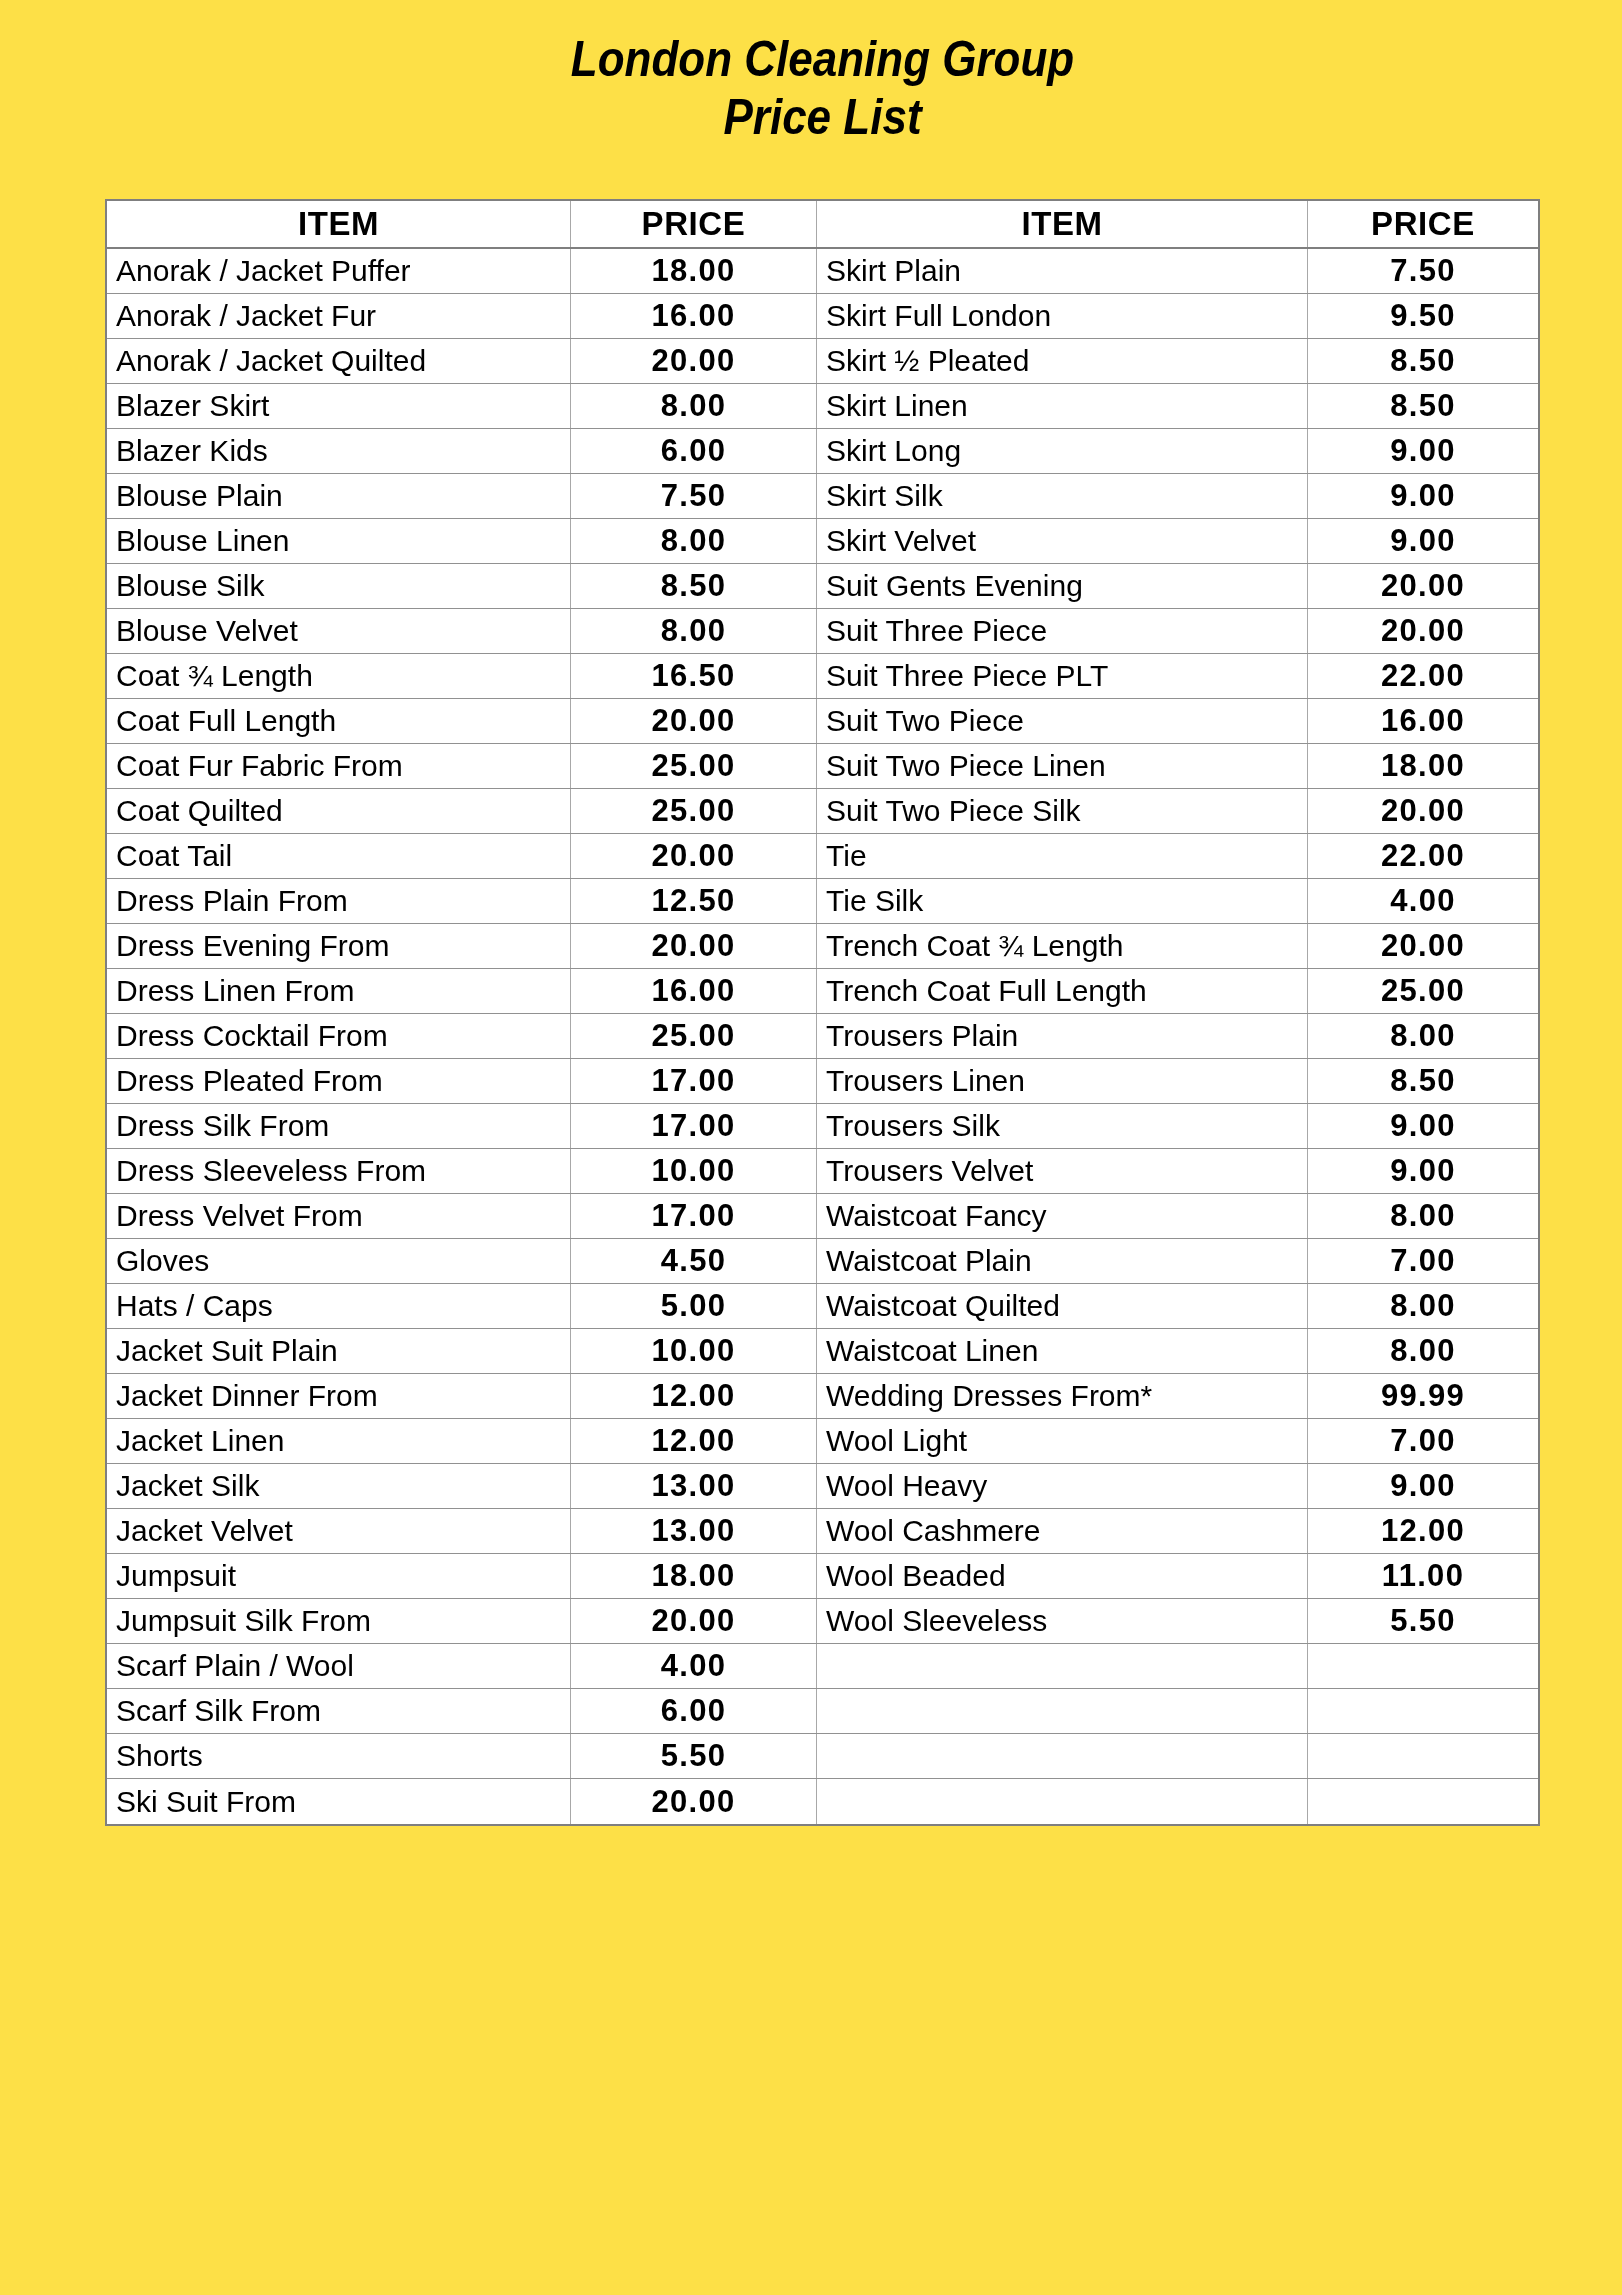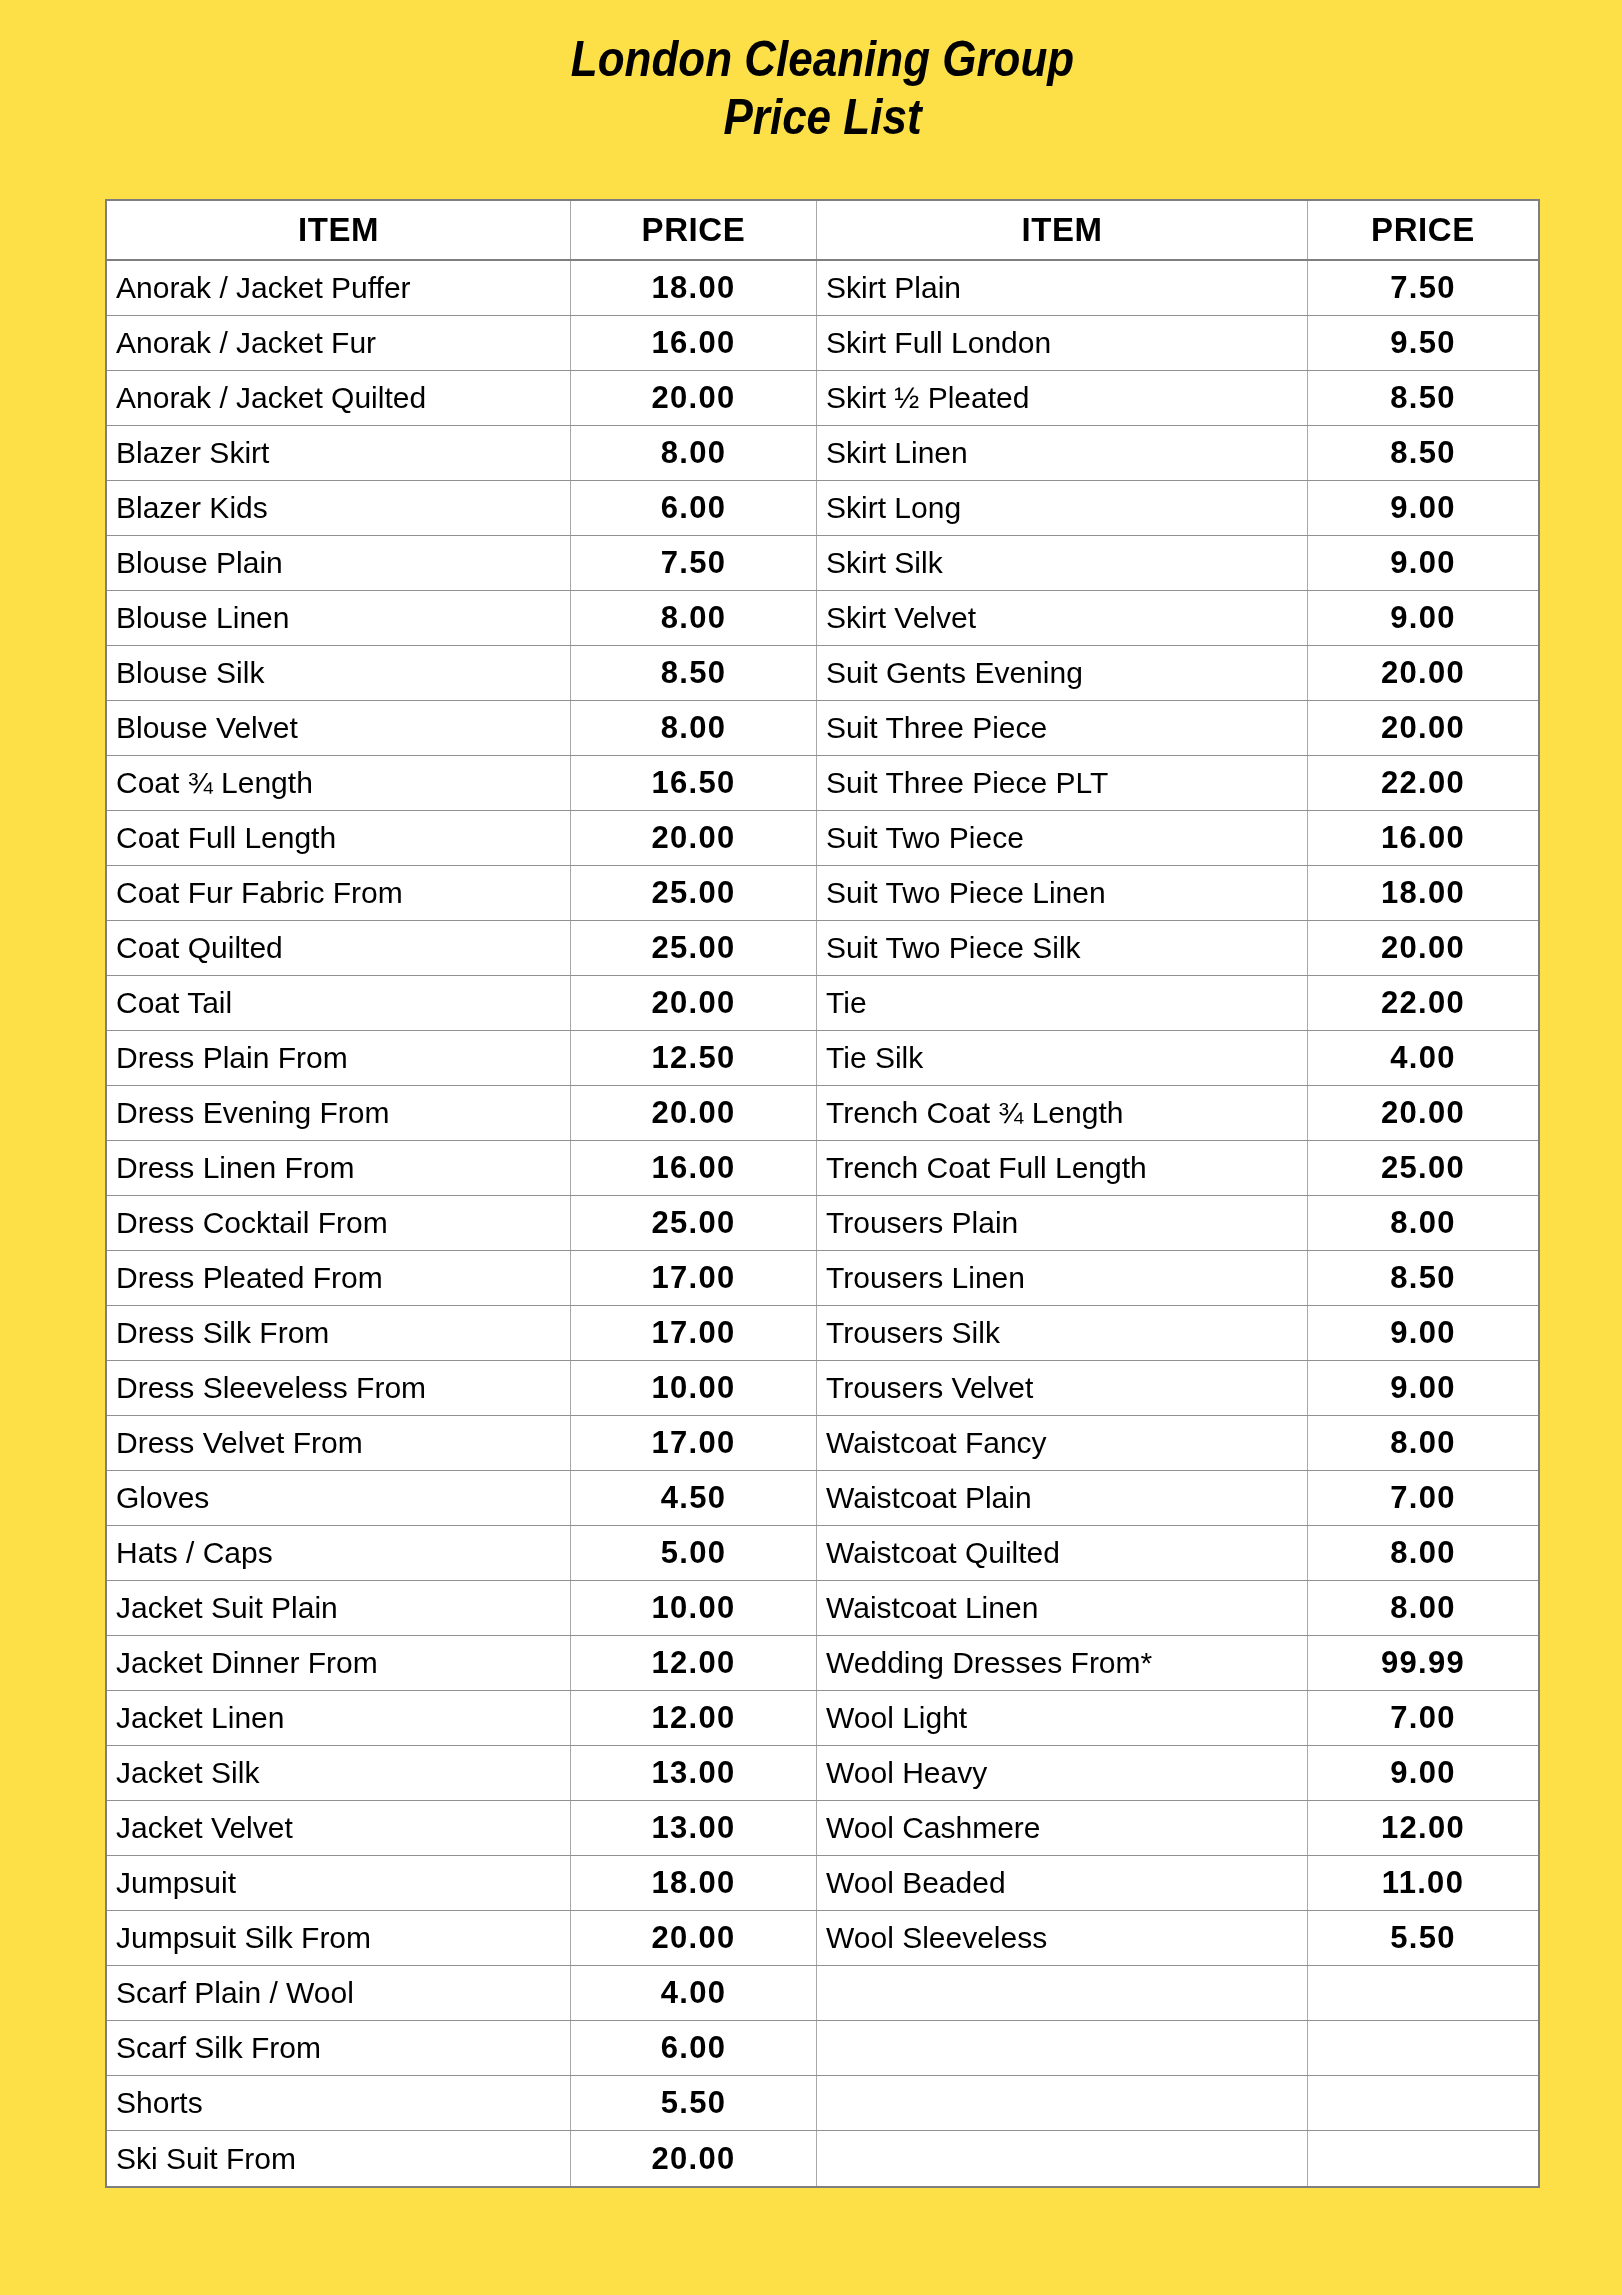--- a/index.html
+++ b/index.html
@@ -44,26 +44,26 @@
     border: 2.6px solid #7f7f7f;
     box-sizing: border-box;
     background: #ffffff;
   }
   .trow {
     display: grid;
     grid-template-columns: 464px 246px 491px 230px;
     box-sizing: border-box;
   }
   .thead {
-    height: 60px;
+    height: 48px;
     border-bottom: 2.6px solid #7f7f7f;
     text-align: right;
   }
   .tdata {
-    height: 55px;
+    height: 45px;
     border-bottom: 1.3px solid #919191;
   }
   #tbody .tdata:last-child {
     border-bottom: none;
     text-align: right;
   }
   .cell {
     display: flex;
     align-items: center;
     box-sizing: border-box;

